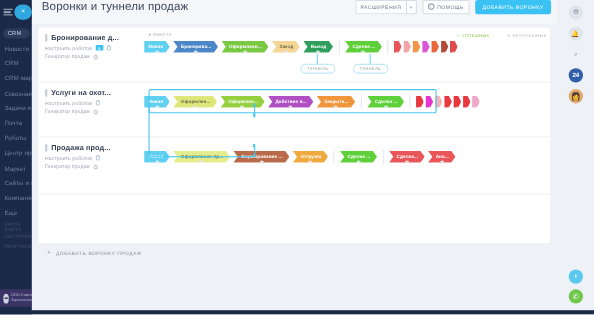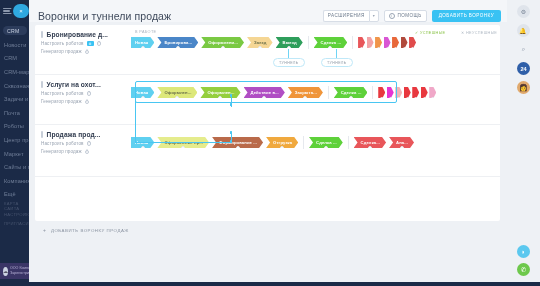--- a/index.html
+++ b/index.html
@@ -52,21 +52,21 @@
     position:absolute; bottom:7px; left:0; width:29px; height:16px;
     background:#3a3566; display:flex; align-items:center; padding-left:3px;
   }
   #nav-user .av { width:9px;height:9px;border-radius:50%;background:#cbd3e2;
      display:flex;align-items:center;justify-content:center;font-size:5px;color:#556;}
   #nav-user .txt{margin-left:2px;font-size:3.6px;color:#b9b3d8;line-height:1.35;}
 
   
   #topbar {
     position:absolute; left:29px; top:0; width:478px; height:22px;
-    background:#f4f6f9; display:flex; align-items:flex-end;
+    background:#f4f6f9; display:flex; align-items:flex-start;
     padding:0 6px 0 9px;
   }
   #page-title { font-size:10.5px; color:#3f4a5c; font-weight:400; letter-spacing:.1px; }
   #topbar-actions { margin-left:auto; display:flex; align-items:center; gap:5px; }
   .tb-btn {
     height:12.5px; border:1px solid #d7dde6; background:#fff; border-radius:2px;
     display:flex; align-items:center; padding:0 4px;
     font-size:4.6px; color:#6c7a8c; letter-spacing:.45px; white-space:nowrap;
   }
   .tb-split { display:flex; }

